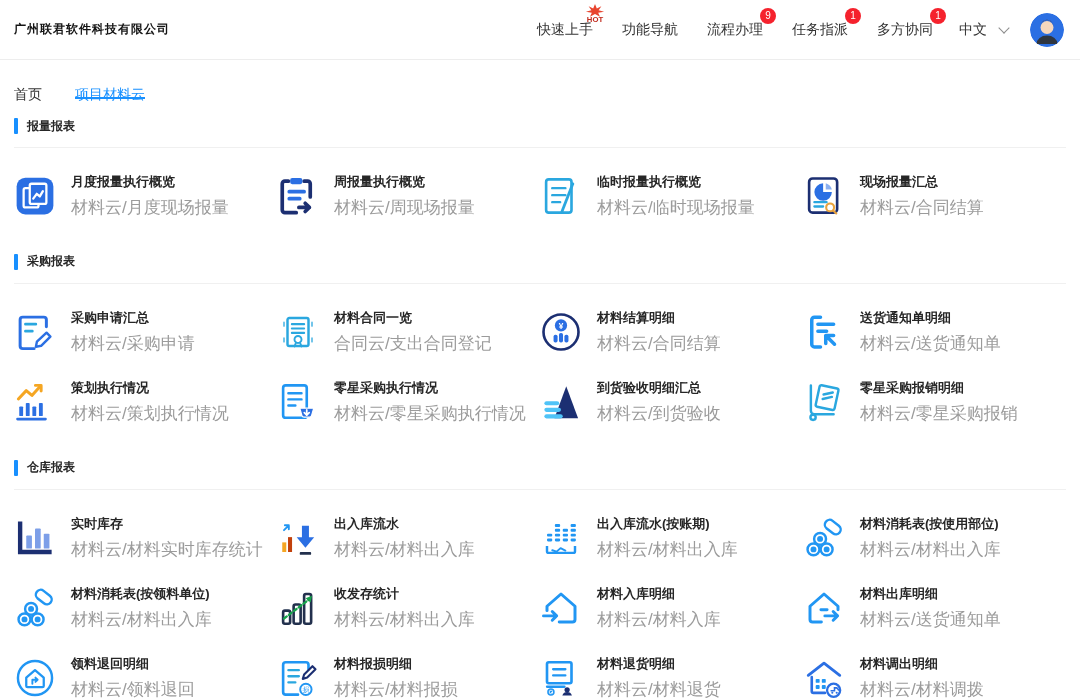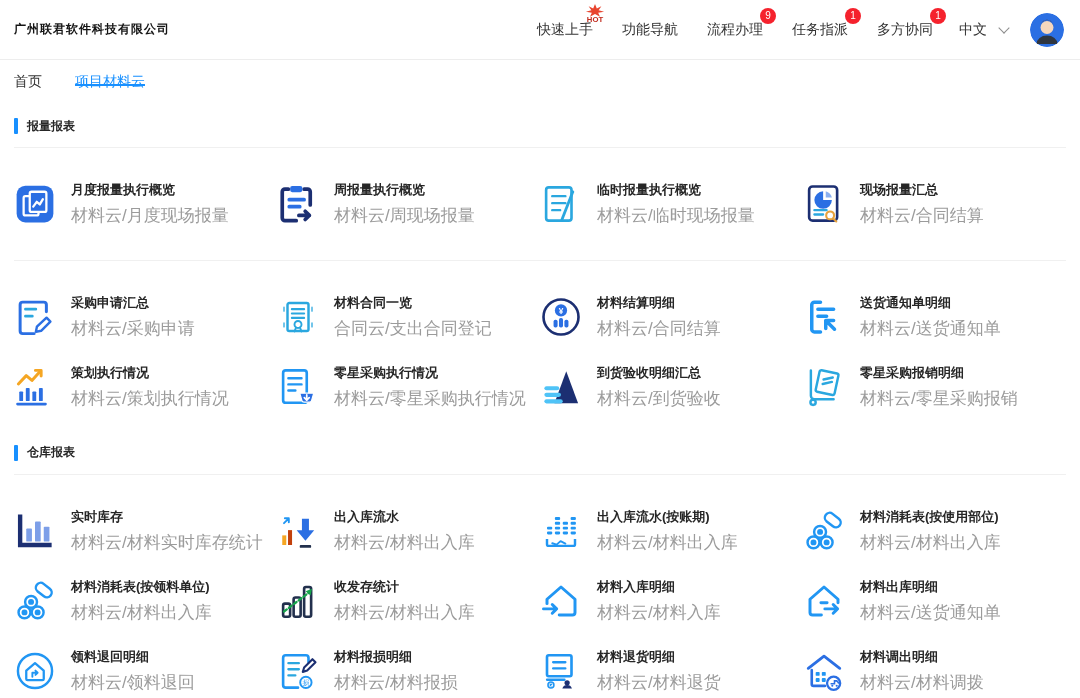--- a/index.html
+++ b/index.html
@@ -12,30 +12,30 @@
   .nav { display:flex; align-items:center; gap:29px; margin-right:26px; }
   .nav-item { position:relative; font-size:14px; color:#333; cursor:pointer; white-space:nowrap; }
   .badge { position:absolute; top:-13px; right:-13px; background:#f5222d; color:#fff;
     font-size:10px; min-width:16px; height:16px; border-radius:8px; display:flex;
     align-items:center; justify-content:center; padding:0 4px; line-height:1; }
   .hot { position:absolute; top:-17px; right:-16px; line-height:0; }
   .lang { display:flex; align-items:center; gap:13px; font-size:14px; color:#333; cursor:pointer; margin-right:22px; }
   .chev { width:8px; height:8px; border:solid #8c8c8c; border-width:0 1.5px 1.5px 0;
     transform:rotate(45deg); margin-top:-4px; }
   .avatar { width:34px; height:34px; border-radius:50%; overflow:hidden; cursor:pointer; flex:none; }
-  .tabs { display:flex; gap:33px; padding:0 14px; height:44px; align-items:center; background:#fff; }
+  .tabs { display:flex; gap:33px; padding:0 14px; height:44px; align-items:flex-end; background:#fff; }
   .tab { font-size:14px; color:#333; display:flex; align-items:center; position:relative; cursor:pointer; }
   .tab.active { color:#1890ff; }
   .tab.active::after { content:''; position:absolute; left:0; right:0; bottom:5px; height:2px; background:#1890ff; }
   .content { padding:0 14px; }
   .section { margin-top:12px; }
   .section-title { display:flex; align-items:center; font-size:12px; font-weight:bold; color:#262626; height:20px; }
   .section-title::before { content:''; width:4px; height:16px; background:#1890ff; margin-right:9px; border-radius:1px; }
   .section hr { border:none; border-top:1px solid #f0f0f0; margin-top:11px; }
-  .grid { display:grid; grid-template-columns:repeat(4,1fr); margin-top:34px; row-gap:26px; padding-bottom:22px; }
+  .grid { display:grid; grid-template-columns:repeat(4,1fr); margin-top:26px; row-gap:26px; padding-bottom:22px; }
   .item { display:flex; align-items:center; gap:15px; cursor:pointer; }
   .item-icon { width:42px; height:42px; flex:none; line-height:0; }
   .item-icon svg { width:42px; height:42px; }
   .item-title { font-size:13px; font-weight:bold; color:#262626; line-height:1.2; }
   .item-sub { font-size:17px; color:#9b9b9b; margin-top:8px; line-height:1.2; }
 </style>
 </head>
 <body>
 
 <div class="header">
@@ -120,20 +120,21 @@
               <path d="M34.5 40.5 38 44" stroke="#e8a23d" stroke-width="2.4" stroke-linecap="round"></path>
             </svg></span>
           <div>
             <div class="item-title">现场报量汇总</div>
             <div class="item-sub">材料云/合同结算</div>
           </div>
         </div>
       </div>
     </div>
     <div class="section">
+      <div class="section-title">采购报表</div>
       <hr>
       <div class="grid">
         <div class="item">
           <span class="item-icon"><svg viewBox="0 0 48 48" fill="none" stroke-linecap="round">
               <path d="M37 18v-8a3 3 0 0 0-3-3H10a3 3 0 0 0-3 3v30a3 3 0 0 0 3 3h13" stroke="#2b6fe3" stroke-width="3.4"></path>
               <path d="M13 15h12M13 23h8" stroke="#2aa7df" stroke-width="3"></path>
               <path d="M37.2 24.8 41.6 29.2 31 39.8 25 41l1.2-6z" stroke="#2b6fe3" stroke-width="2.8" stroke-linejoin="round"></path>
             </svg></span>
           <div>
             <div class="item-title">采购申请汇总</div>

